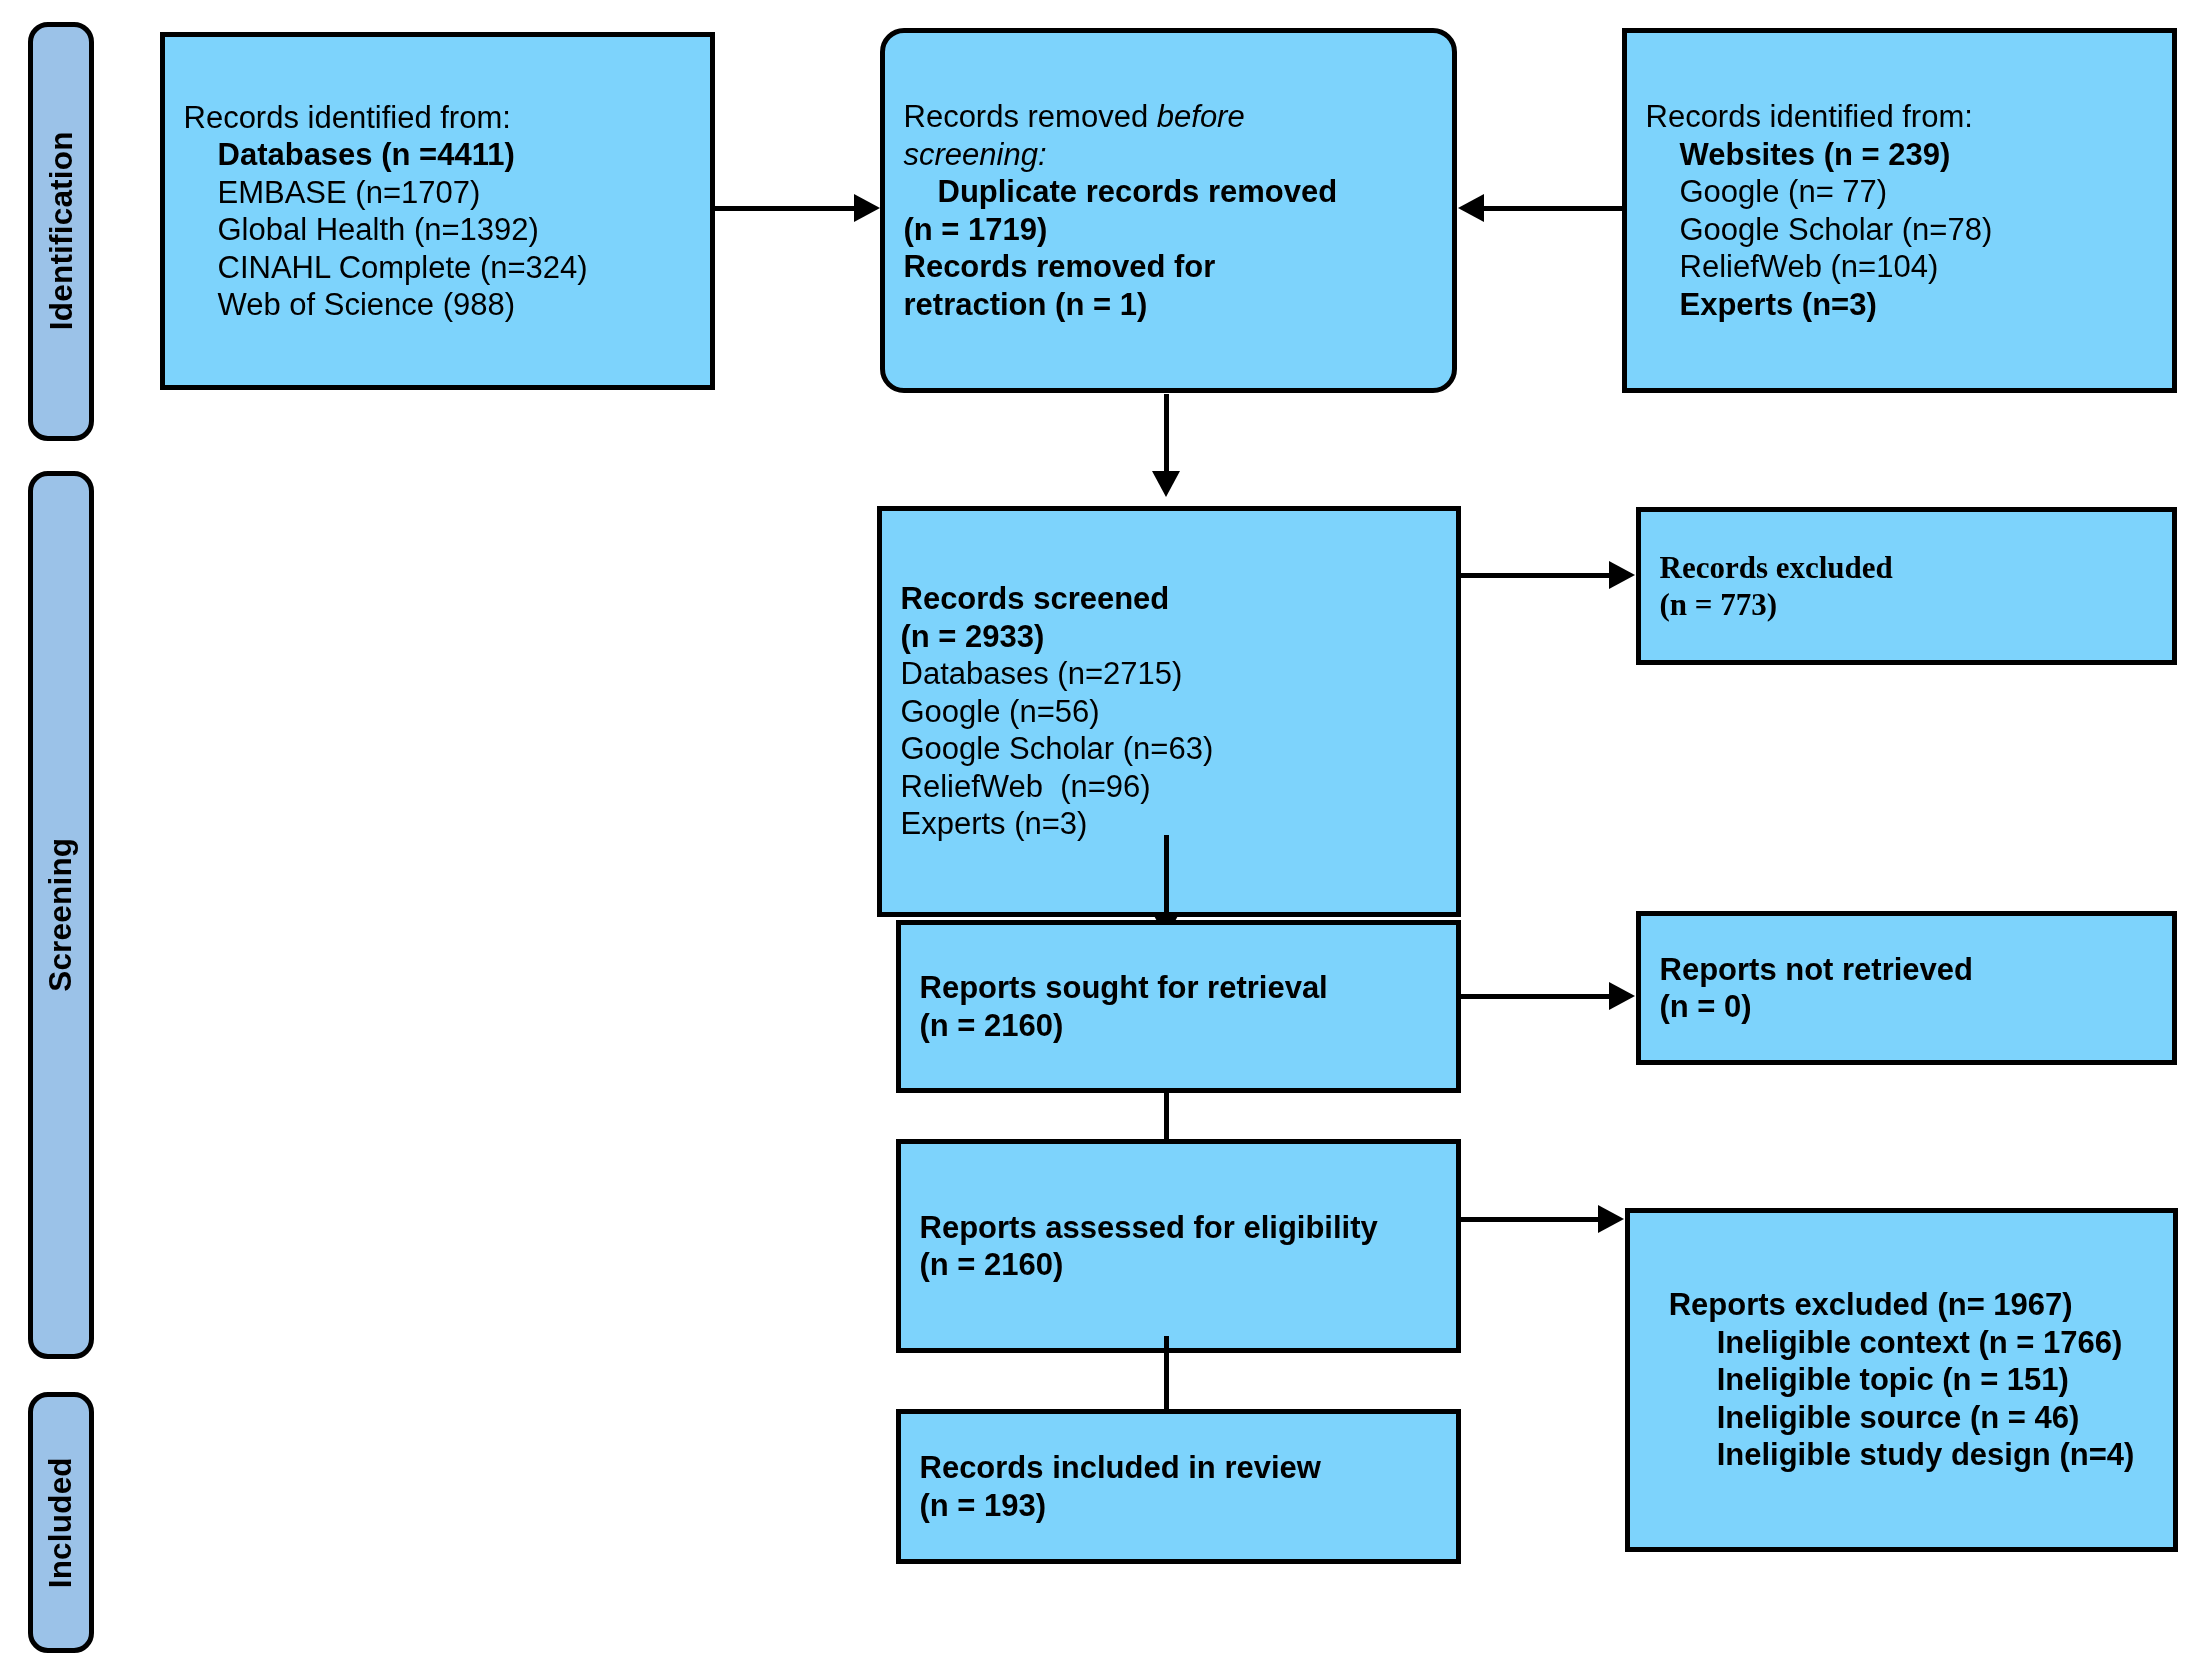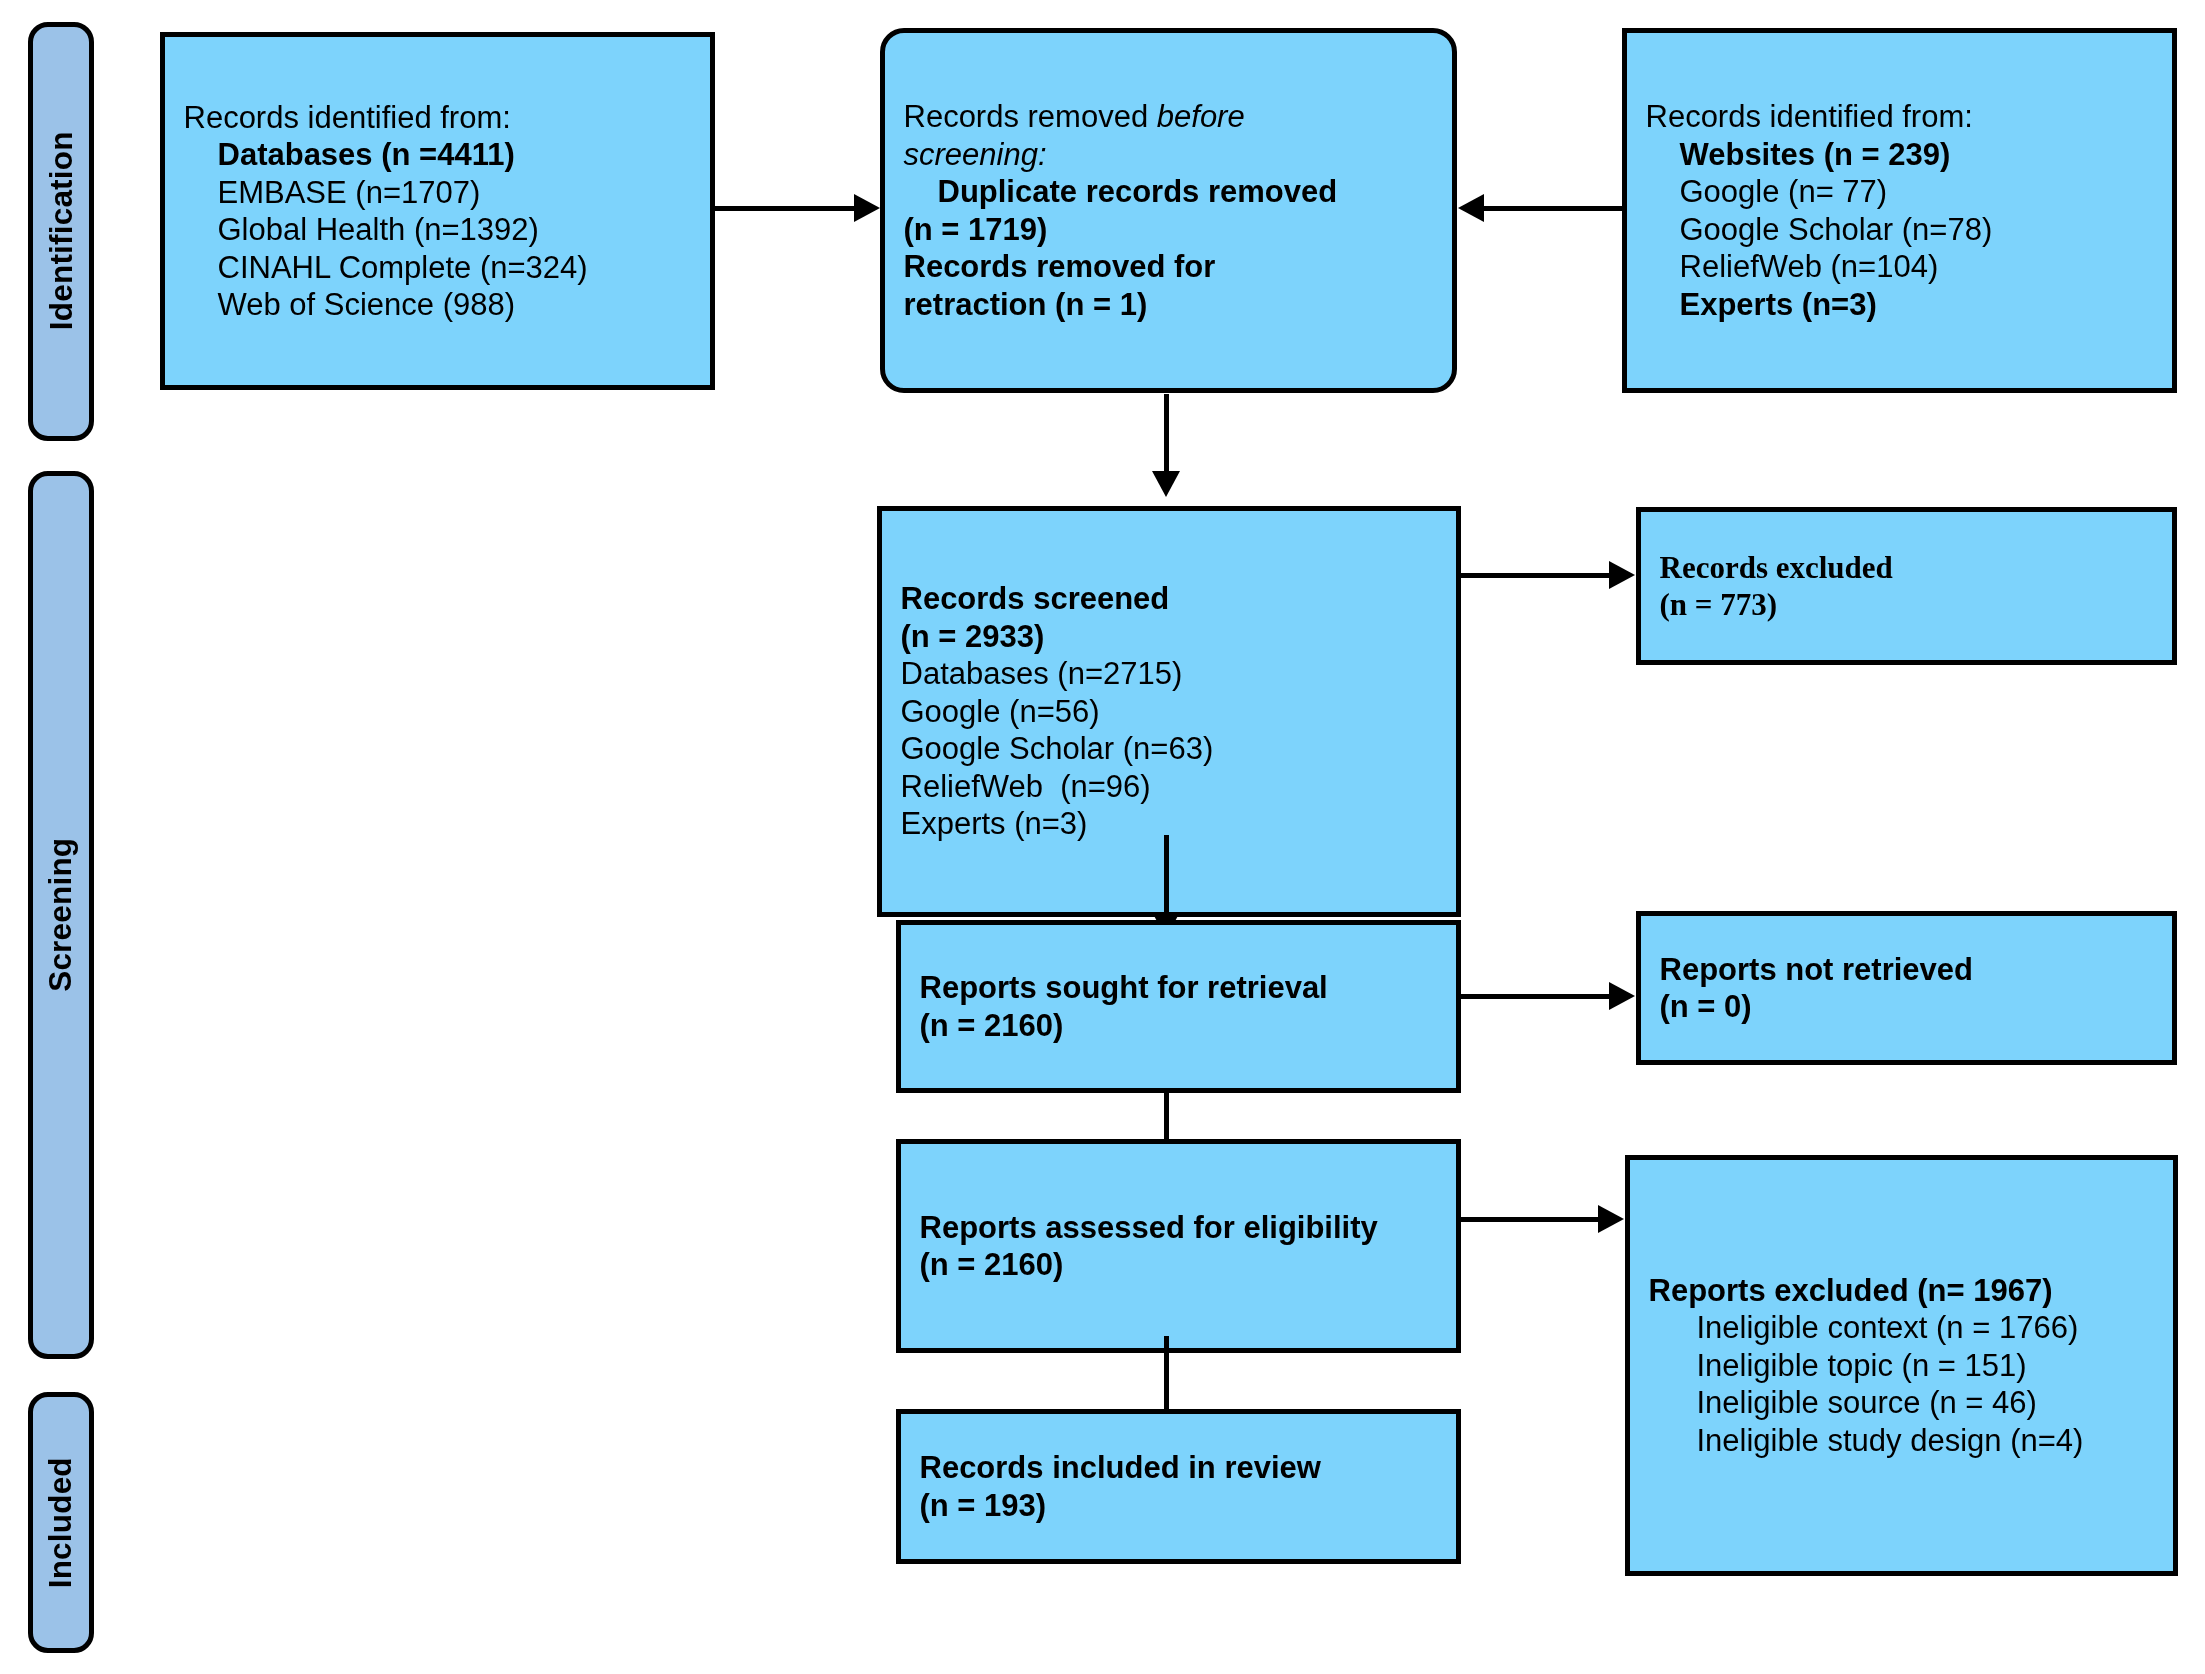--- a/index.html
+++ b/index.html
@@ -51,21 +51,21 @@
   }
   .flow-box .box-text {
     padding: 0 18.5px;
     font-size: 31px;
     line-height: 1.21;
   }
   .flow-box .line        { display: block; white-space: pre; }
   .flow-box .b           { font-weight: bold; }
   .flow-box .i           { font-style: italic; }
   .flow-box .ind         { display: block; white-space: pre; padding-left: 34px; }
-  .flow-box .ind2        { display: block; white-space: pre; padding-left: 48px; }
+  .flow-box .ind2        { display: block; white-space: pre; padding-left: 48px; font-weight: bold; }
 
   
   .hline {
     position: absolute;
     background: #000000;
     height: 5.4px;
   }
   .vline {
     position: absolute;
     background: #000000;
@@ -197,21 +197,21 @@
   <div class="vline" style="left:1164px; top:1093px; height:69px;"></div>
   <div class="arrow-down" style="left:1152px; top:1158px;"></div>
 
   <div class="flow-box" style="left:896px; top:1139px; width:565px; height:214px;">
     <div class="box-text">
       <span class="line b">Reports assessed for eligibility</span>
       <span class="line b">(n = 2160)</span>
     </div>
   </div>
 
-  <div class="flow-box" style="left:1625px; top:1155px; width:553px; height:421px;">
+  <div class="flow-box" style="left:1625px; top:1208px; width:553px; height:344px;align-items:center;">
     <div class="box-text">
       <span class="line b">Reports excluded (n= 1967)</span>
       <span class="ind2">Ineligible context (n = 1766)</span>
       <span class="ind2">Ineligible topic (n = 151)</span>
       <span class="ind2">Ineligible source (n = 46)</span>
       <span class="ind2">Ineligible study design (n=4)</span>
     </div>
   </div>
 
   <div class="hline" style="left:1458px; top:1217px; width:141px;"></div>

